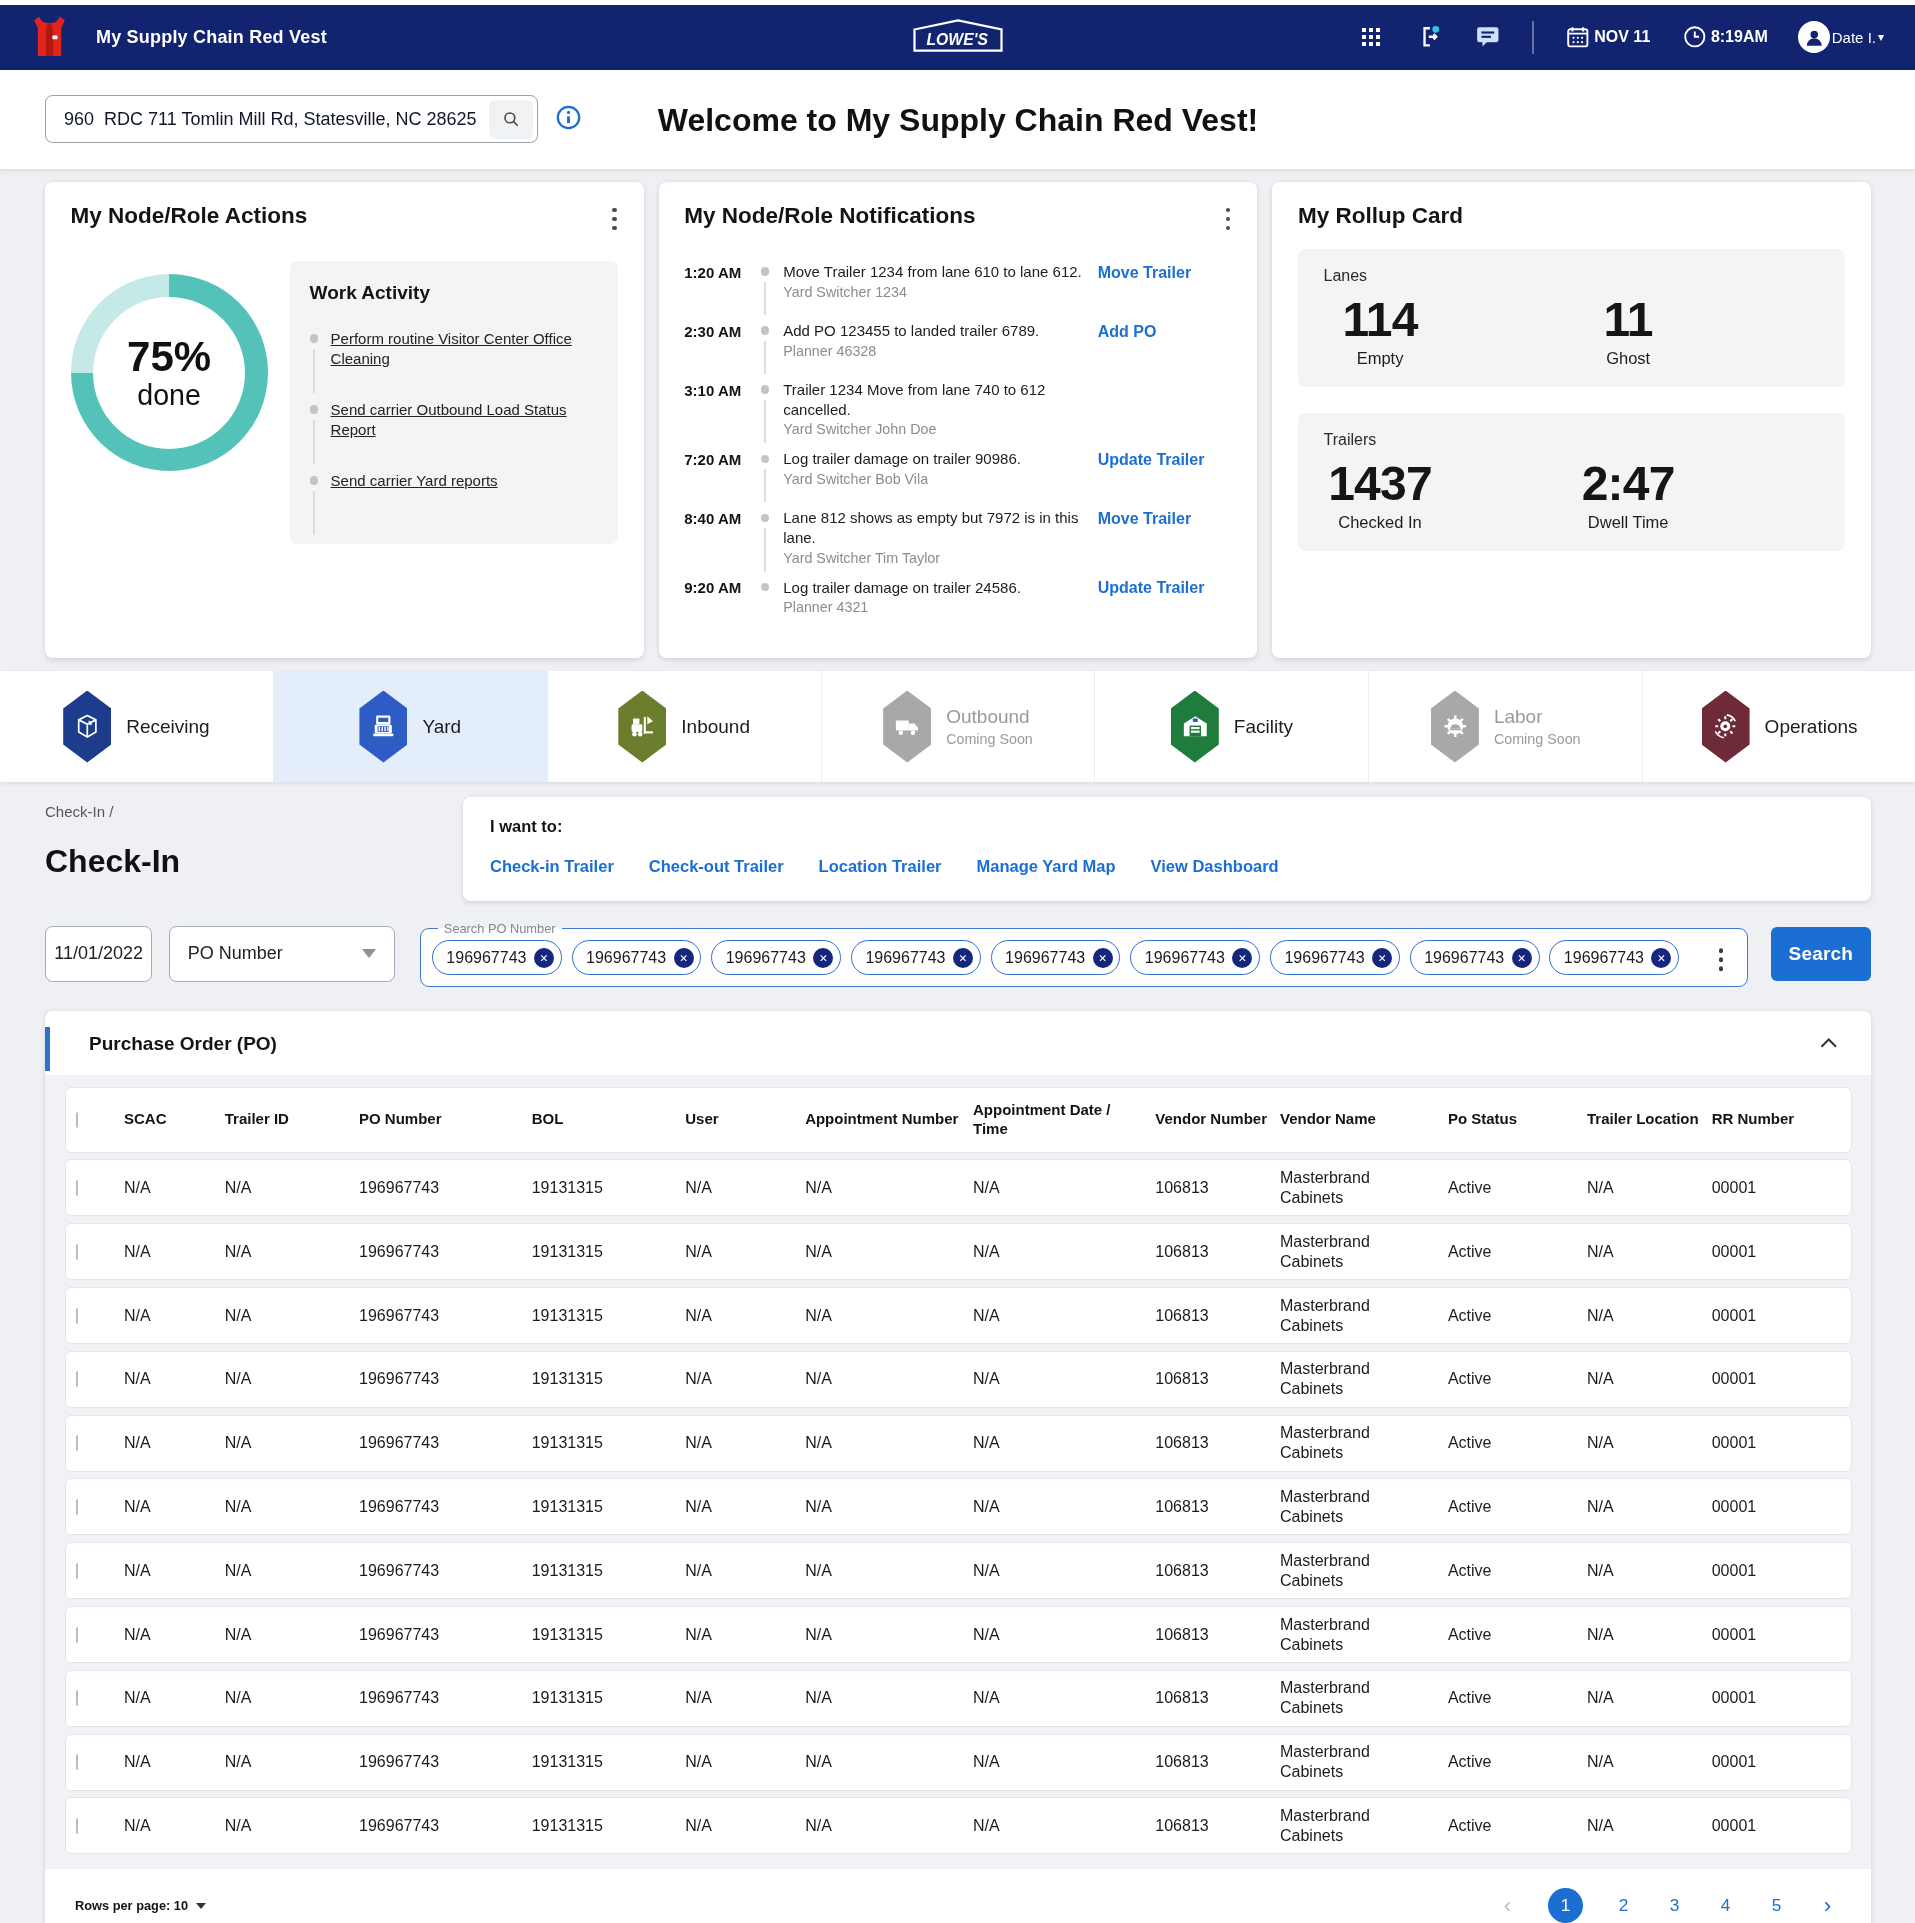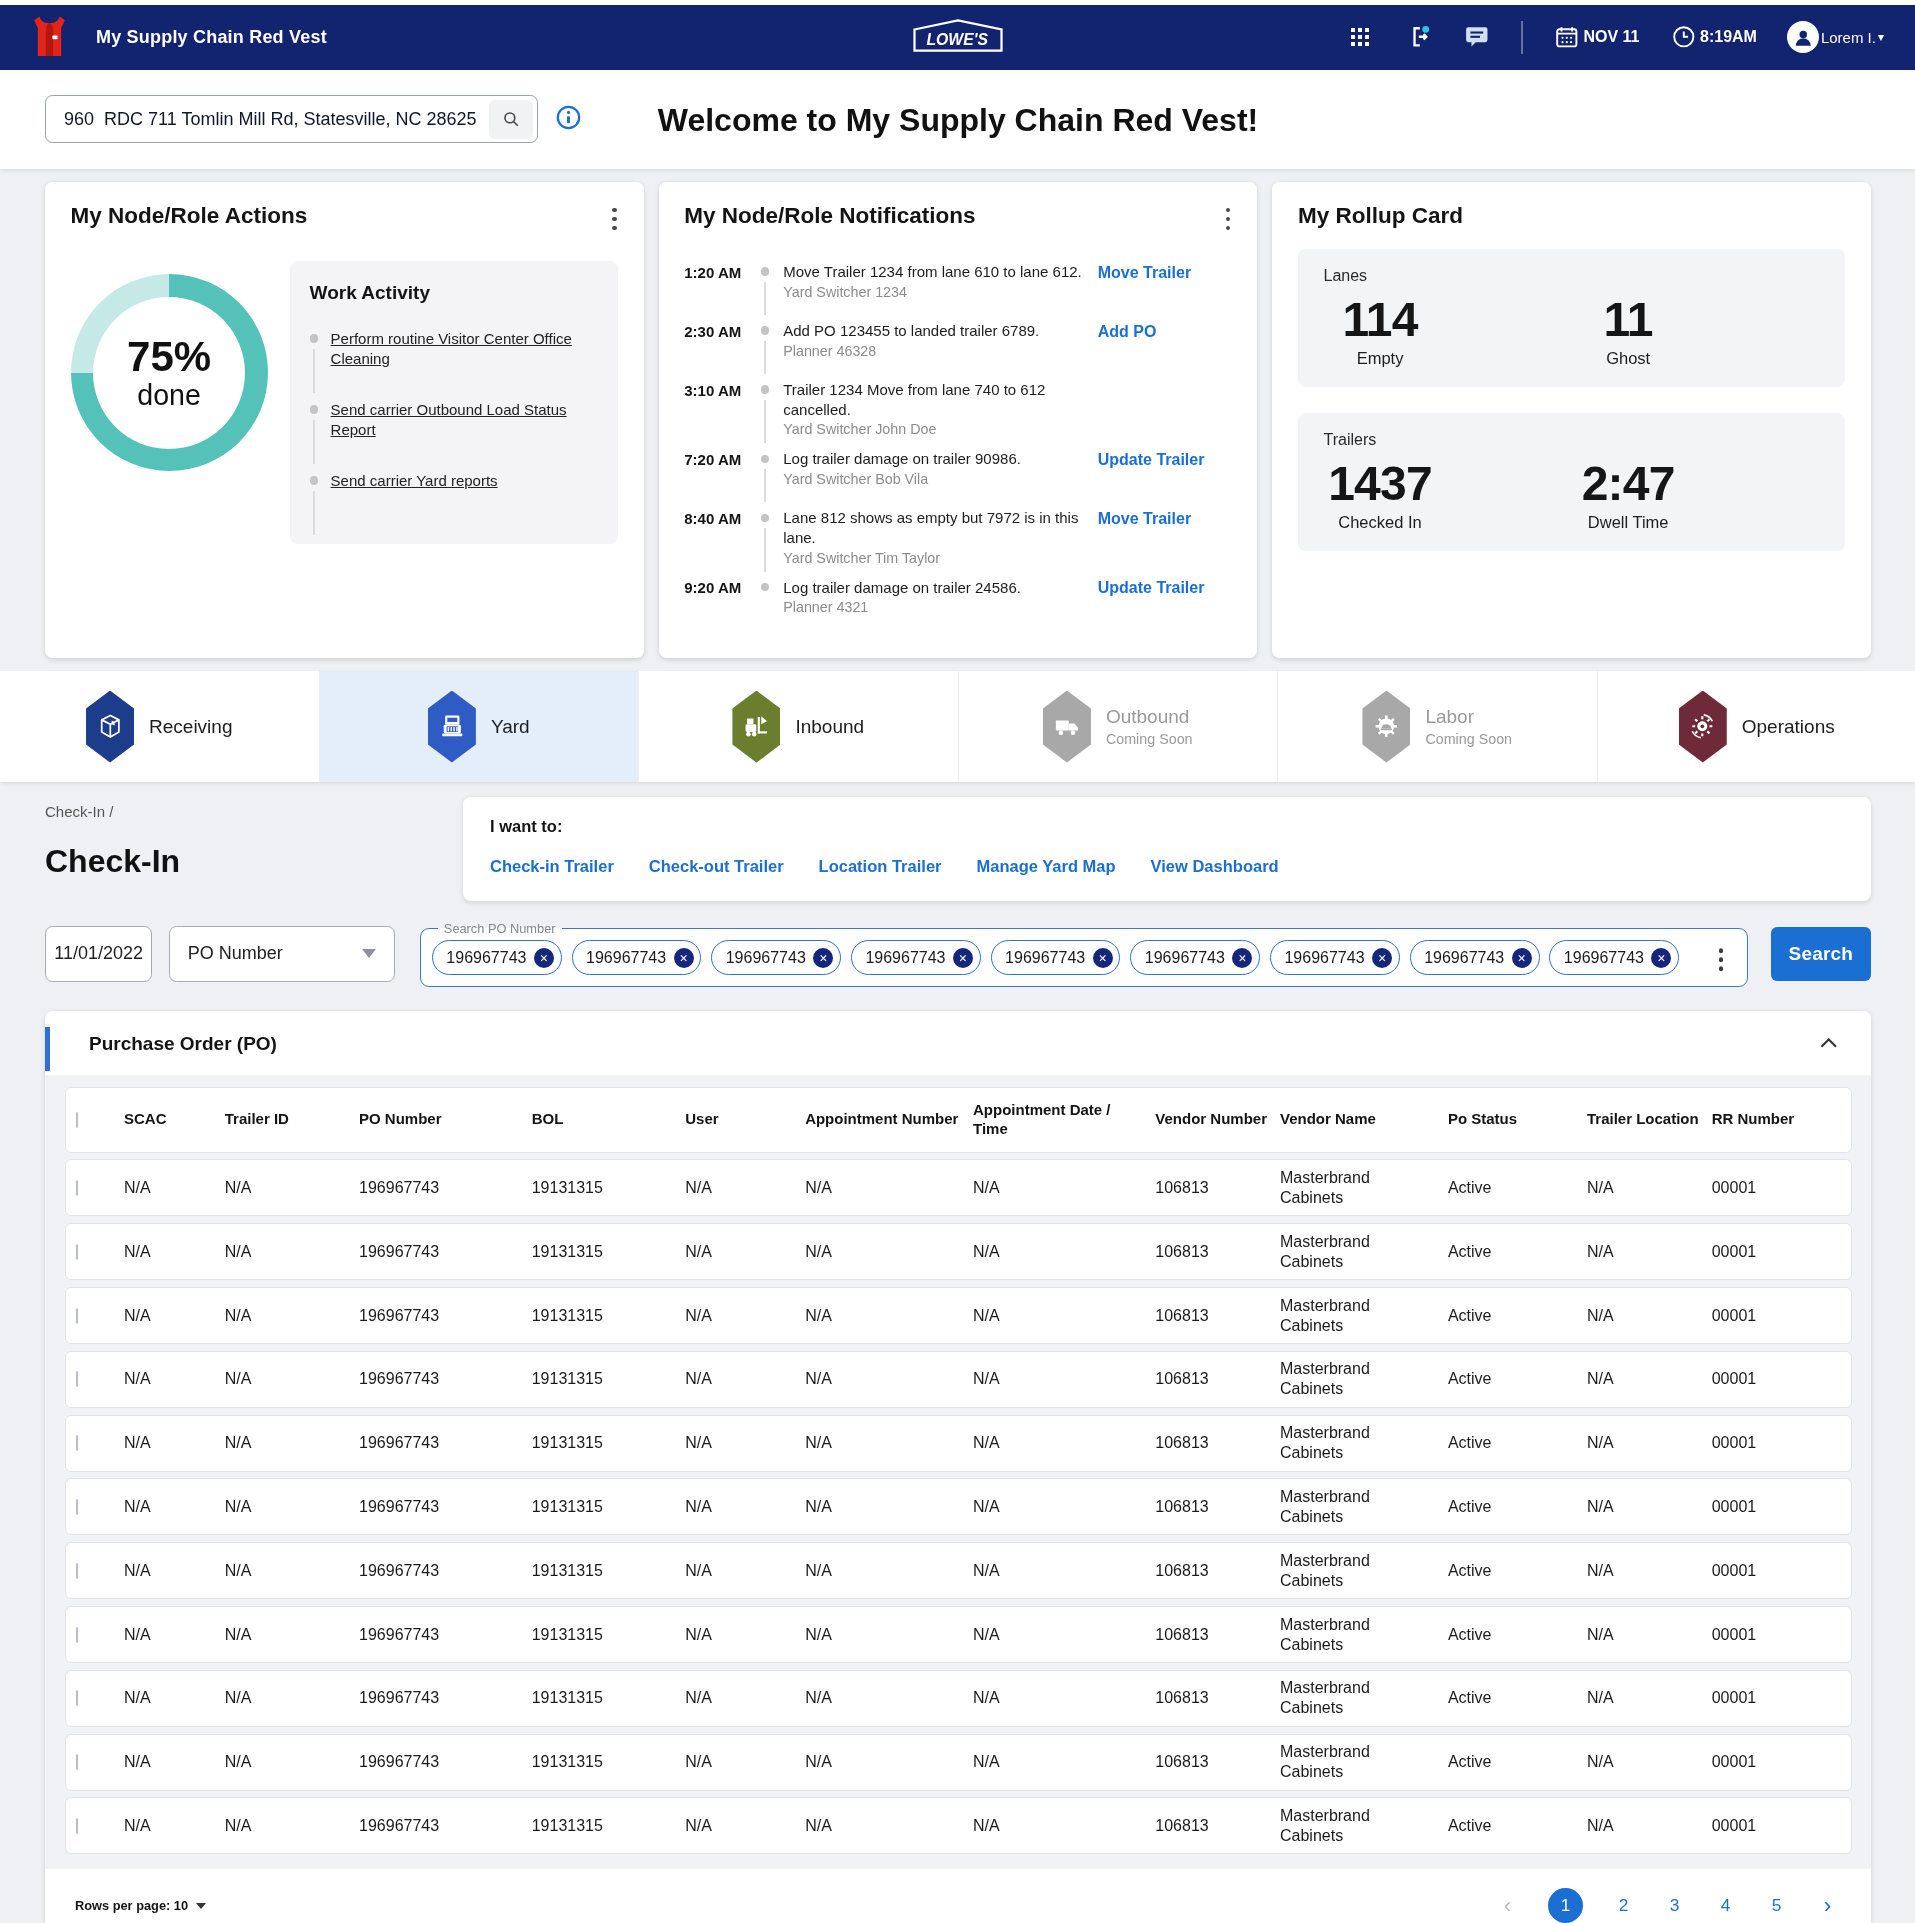--- a/index.html
+++ b/index.html
@@ -216,21 +216,21 @@
         </span>
         <span>8:19AM</span>
       </span>
       <span class="nav-chip">
         <span class="avatar-circle">
           <svg width="22.5" height="22.5" viewBox="0 0 24 24" fill="#122470">
             <circle cx="12" cy="9" r="4"></circle>
               <path d="M4 21a8 8 0 0 1 16 0z"></path>
           </svg>
         </span>
-        <span class="user-name">Lorem I.</span>
+        <span class="user-name">Date I.</span>
         <span class="chev-down">▾</span>
       </span>
     </div>
   </header>
 
   <div class="welcome-strip">
     <div class="welcome-title">Welcome to My Supply Chain Red Vest!</div>
     <div class="search-wrap">
       <div class="search-box">
         <input type="text" value="960  RDC 711 Tomlin Mill Rd, Statesville, NC 28625" style="">
@@ -458,20 +458,32 @@
             <circle cx="11" cy="29" r="3.2"></circle>
               <circle cx="28" cy="29" r="3.2"></circle>
           </g>
         </svg>
       </span>
       <span>
         <span class="tab-label">Outbound</span>
         <div class="tab-sub">Coming Soon</div>
       </span>
     </div>
+    <div class="tab">
+      <span class="hex hex-facility">
+        <svg width="28.6" height="28.6" viewBox="0 0 40 40">
+          <path fill="#fff" d="M4 16 20 6l16 10v18H4z"></path>
+          <rect x="12" y="19" width="16" height="15" fill="#1e7c3c"></rect>
+          <rect x="14" y="21" width="12" height="3" fill="#fff"></rect>
+          <rect x="14" y="26" width="12" height="3" fill="#fff"></rect>
+          <rect x="16.5" y="9" width="7" height="5" rx="1" fill="#2f5cc4"></rect>
+        </svg>
+      </span>
+      <span><span class="tab-label">Facility</span></span>
+    </div>
     <div class="tab disabled">
       <span class="hex hex-gray">
         <svg width="28.6" height="28.6" viewBox="0 0 40 40">
           <circle cx="20" cy="20" r="11" fill="#fff"></circle>
           <g stroke="#fff" stroke-width="3.4">
             <path d="M20 5v6M20 29v6M5 20h6M29 20h6M9.5 9.5l4.2 4.2M26.3 26.3l4.2 4.2M30.5 9.5l-4.2 4.2M13.7 26.3l-4.2 4.2"></path>
           </g>
           <path d="M13 23a7 6 0 0 1 14 0z" fill="#a8a8a8"></path>
           <rect x="12" y="23" width="16" height="2.4" rx="1.2" fill="#a8a8a8"></rect>
         </svg>

